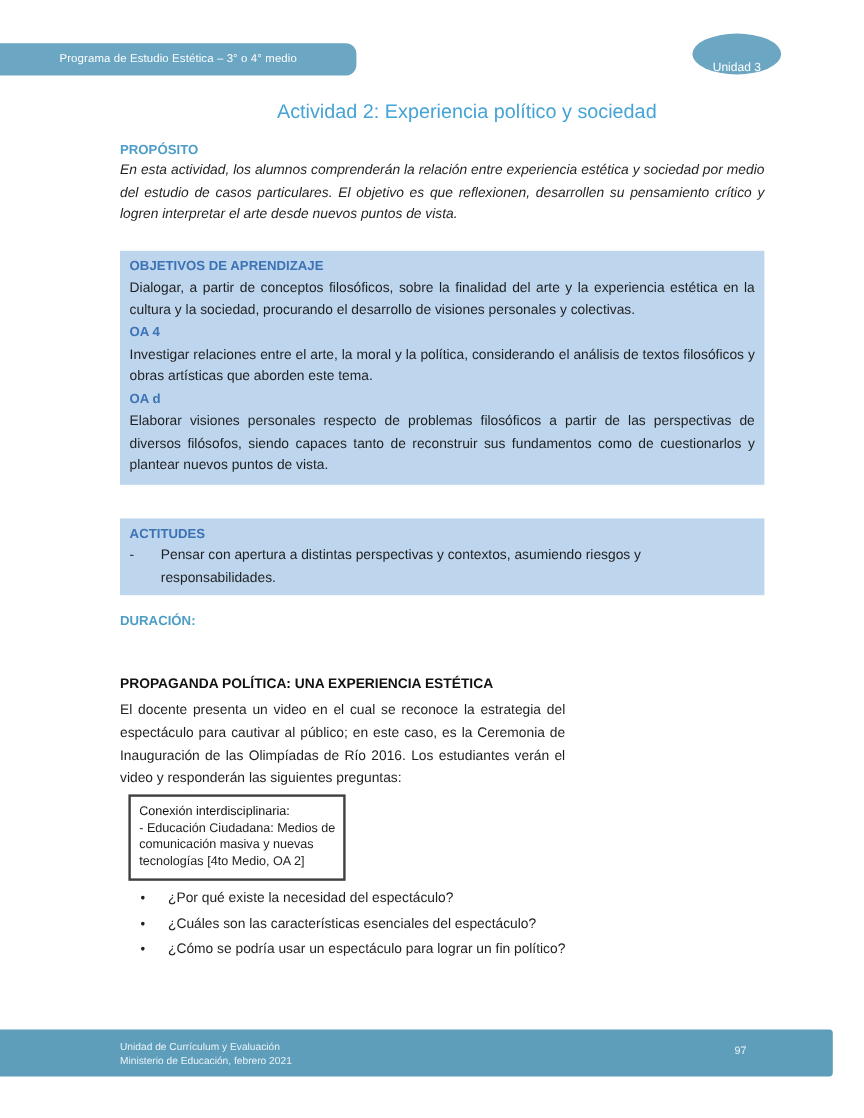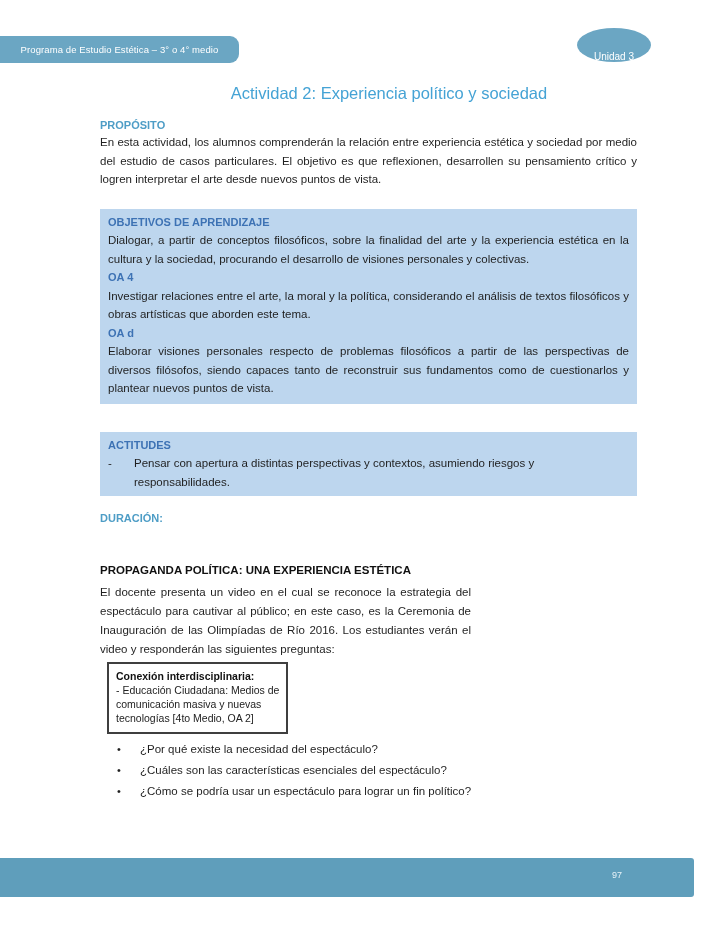--- a/index.html
+++ b/index.html
@@ -2,40 +2,40 @@
 <html lang="es" style="--c-steel: #6BA6C3; --c-footer: #5F9EBB; --c-title: #45A3D5; --c-label: #4E9DC6; --c-oablue: #3D72B4; --c-boxbg: #BDD6EE;"><head>
 <meta charset="utf-8">
 <style>
   html,body{margin:0;padding:0;background:#fff;}
   .page{
     position:relative;width:720px;height:932px;background:#fff;overflow:hidden;
     font-family:"Liberation Sans",sans-serif;color:#1f1f1f;
   }
   
   .header-pill{
-    position:absolute;left:0;top:36px;width:239px;height:27px;
+    position:absolute;left:0;top:36px;width:297px;height:27px;
     background:var(--c-steel,#6BA6C3);border-radius:0 9px 9px 0;
     display:flex;align-items:center;justify-content:center;
     color:#fff;font-size:9.5px;letter-spacing:.1px;
   }
   .unit-ellipse{
     position:absolute;left:577px;top:28px;width:74px;height:34px;
     background:var(--c-steel,#6BA6C3);border-radius:50%;
     display:flex;align-items:flex-end;justify-content:center;
     color:#fff;font-size:10px;
   }
   
   .doc-title{
     position:absolute;left:133px;top:84px;width:512px;text-align:center;
     color:var(--c-title,#45A3D5);font-size:16.5px;font-weight:400;
   }
   
   .flow{position:absolute;left:100px;top:118px;width:537px;}
   .sec-label{color:var(--c-label,#4E9DC6);font-size:11px;font-weight:bold;line-height:15px;}
-  .body-text{font-size:11.5px;line-height:18.5px;text-align:justify;}
+  .body-text{font-size:11.5px;line-height:18.5px;text-align:justify;font-style:italic;}
   .body-text.last-left{text-align-last:left;}
   
   .blue-box{
     background:var(--c-boxbg,#BDD6EE);
     padding:4px 8px 6px 8px;margin-top:20px;
   }
   .blue-box .box-label{color:var(--c-oablue,#3D72B4);font-size:11px;font-weight:bold;line-height:18.5px;}
   .blue-box .oa-code{color:var(--c-oablue,#3D72B4);font-size:11px;font-weight:bold;line-height:18.5px;}
   .blue-box .oa-text{font-size:11.5px;line-height:18.5px;text-align:justify;}
   .blue-box.actitudes{margin-top:28px;padding-bottom:5px;}
@@ -46,21 +46,21 @@
   .duracion-text{font-size:11.5px;line-height:18px;}
   
   .activity-heading{margin-top:37px;font-size:11.5px;font-weight:bold;line-height:15px;color:#111;}
   .intro-row{display:flex;margin-top:5px;align-items:flex-start;flex-direction:column;}
   .intro-para{width:371px;flex:none;font-size:11.5px;line-height:19px;text-align:justify;}
   .connection-box{
     margin-left:7px;margin-top:3px;width:164px;flex:none;
     border:2px solid #3f3f3f;background:#fff;
     padding:5px 6px 7px 7px;
   }
-  .connection-title{font-size:10.5px;font-weight:bold;line-height:14px;color:#111;}
+  .connection-title{font-size:10.5px;font-weight:normal;line-height:14px;color:#111;}
   .connection-text{font-size:10.5px;line-height:14px;color:#222;}
   
   .questions{margin-top:5px;}
   .q-row{display:flex;font-size:11.5px;line-height:21px;}
   .q-row .bullet{width:23px;flex:none;padding-left:17px;font-size:11px;}
   
   .footer-bar{
     position:absolute;left:0;top:858px;width:694px;height:39px;
     background:var(--c-footer,#5F9EBB);border-radius:0 3px 3px 0;
     display:flex;align-items:center;
@@ -128,16 +128,20 @@
       </div>
       <div class="q-row">
         <span class="bullet">•</span>
         <span>¿Cómo se podría usar un espectáculo para lograr un fin político?</span>
       </div>
     </div>
 
   </div>
 
   <div class="footer-bar">
+    <div class="footer-lines">
+      <div>Unidad de Currículum y Evaluación</div>
+      <div>Ministerio de Educación, febrero 2021</div>
+    </div>
     <div class="footer-page">97</div>
   </div>
 
 </div>
 
 </body></html>

